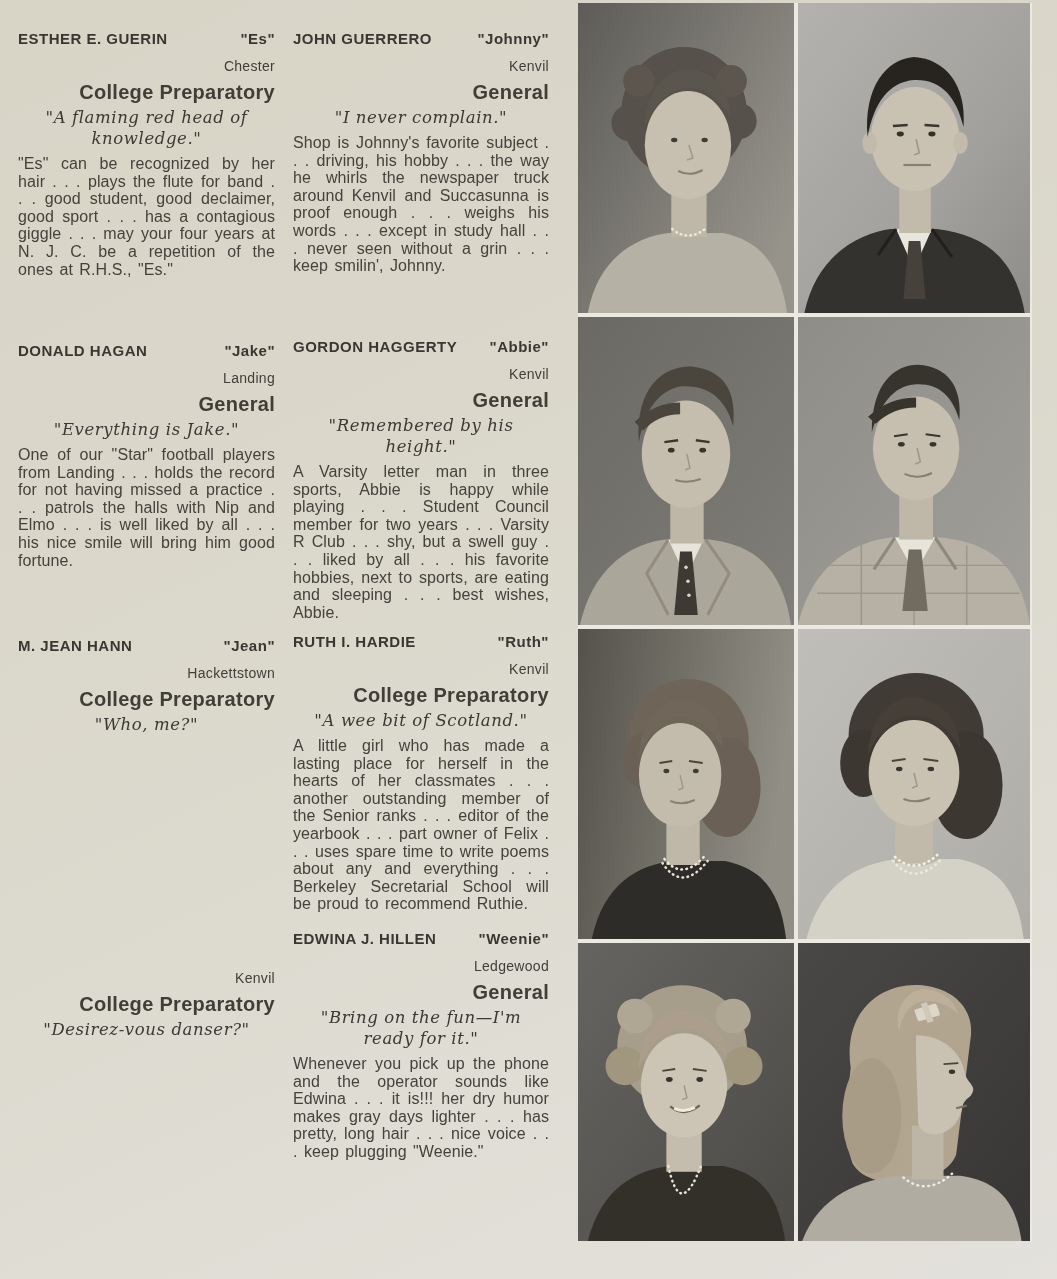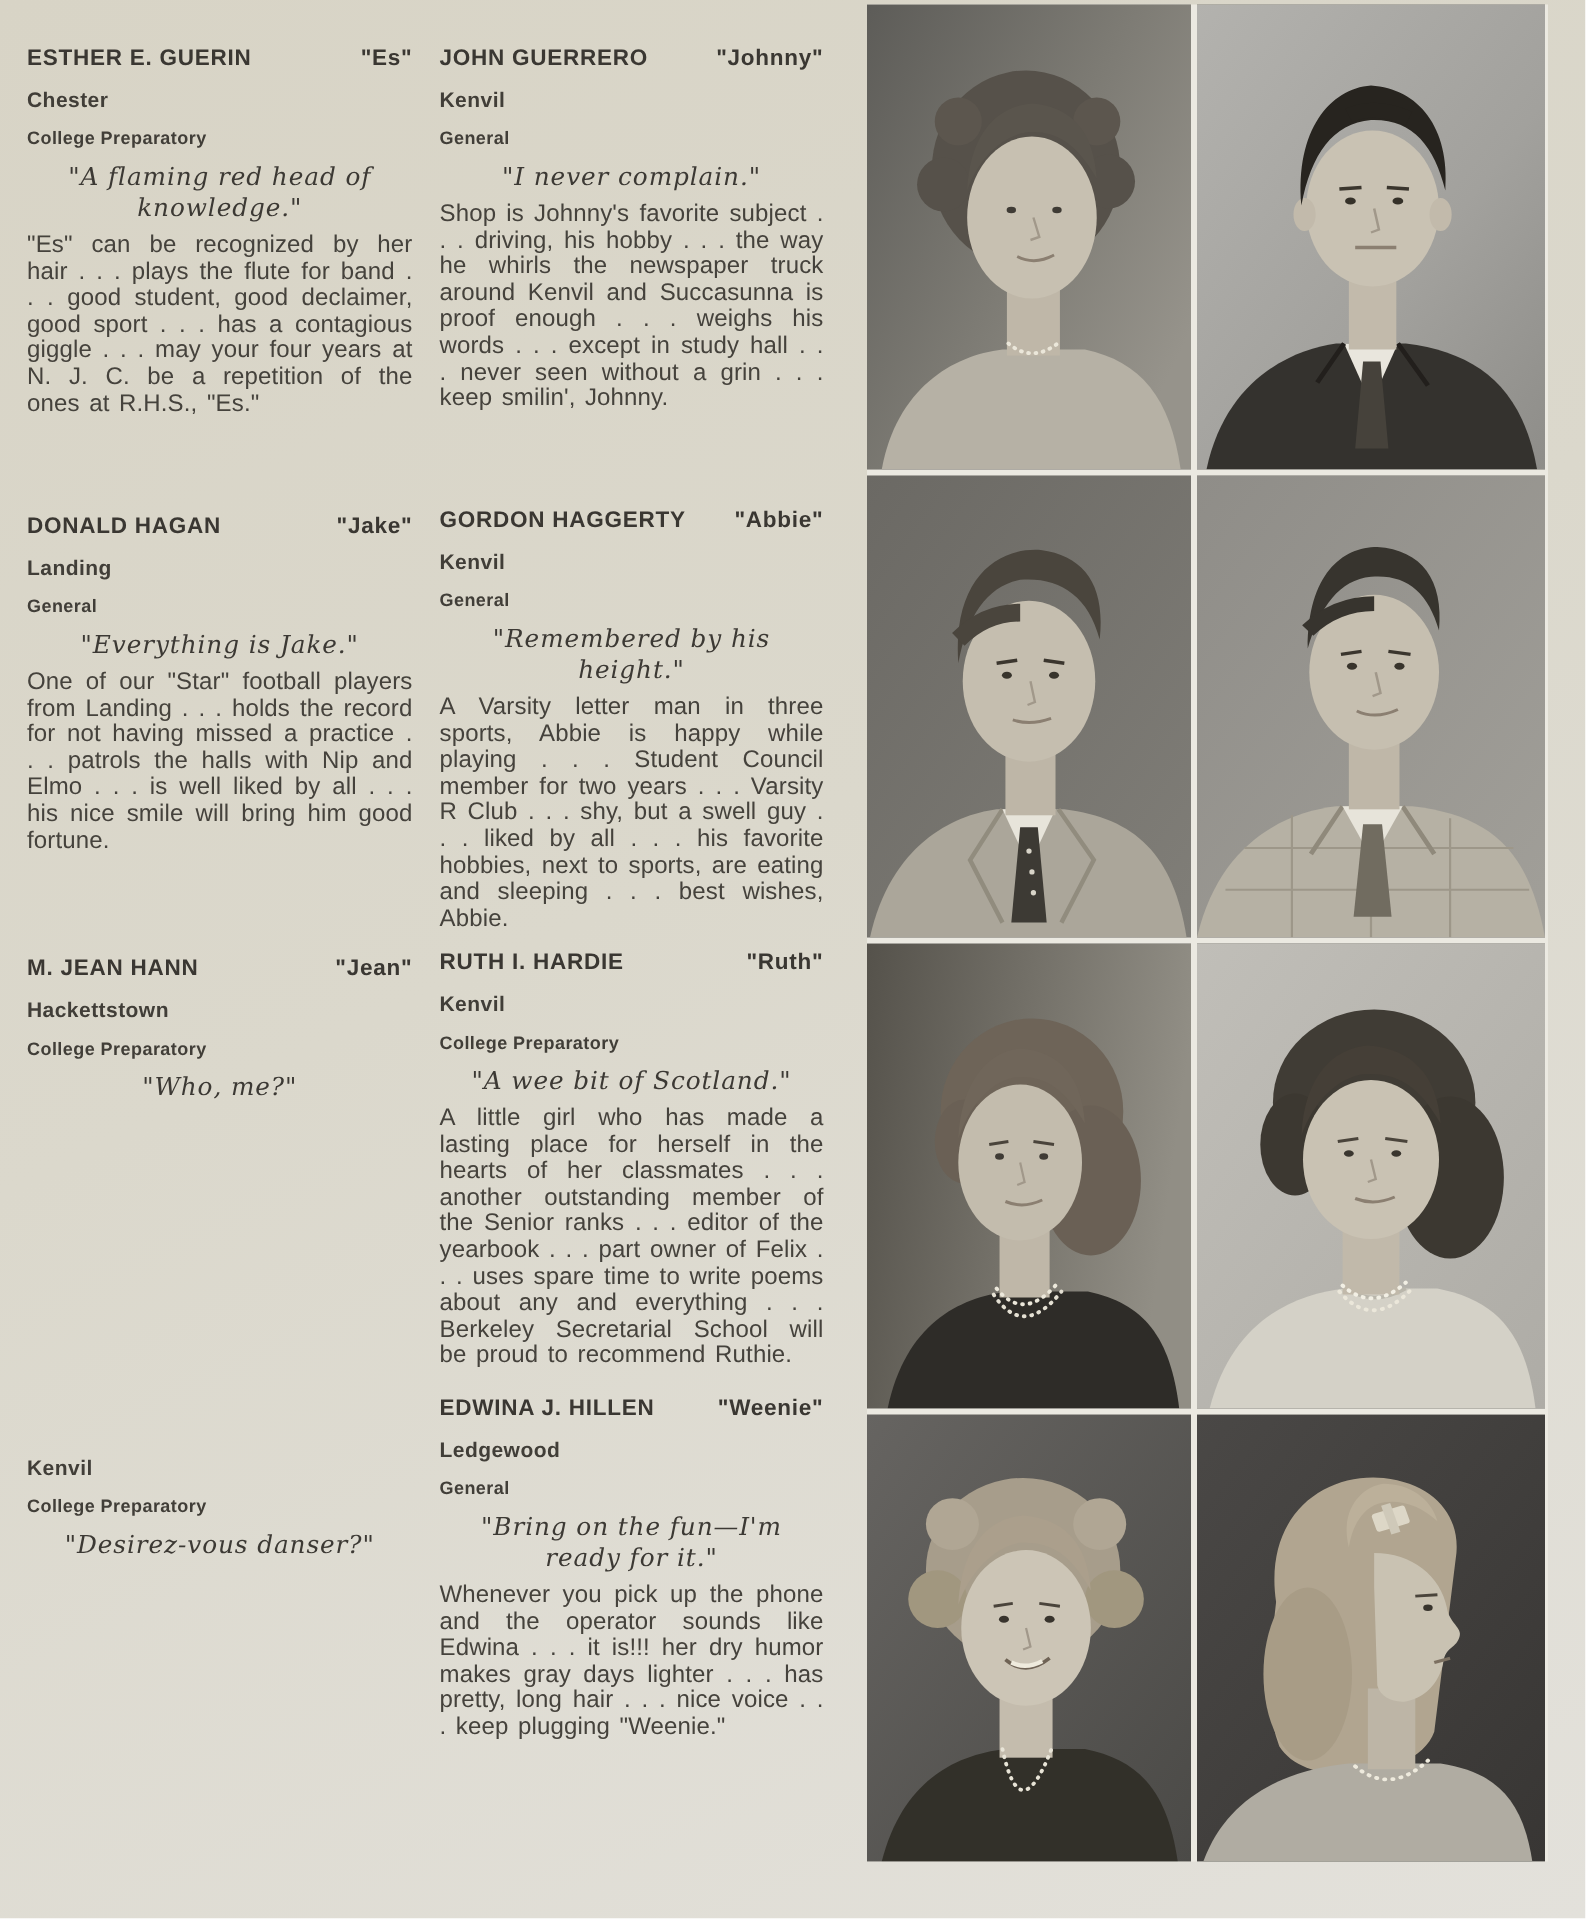--- a/index.html
+++ b/index.html
@@ -13,25 +13,25 @@
   }
   
   .entry{position:absolute;}
   .name-row{
     display:flex;justify-content:space-between;align-items:flex-start;flex-wrap:wrap;
     font-weight:bold;font-size:15px;line-height:18px;letter-spacing:.5px;
     color:#3a3732;margin-bottom:10px;
   }
   .nick-below .nickname{margin-left:auto;}
   .hometown{
-    text-align:left;font-weight:bold;font-size:14px;line-height:16px;
+    text-align:right;font-weight:normal;font-size:14px;line-height:16px;
     color:#413e38;margin-bottom:10px;letter-spacing:.3px;
   }
   .course{
-    text-align:left;font-weight:bold;font-size:12px;line-height:16px;
+    text-align:right;font-weight:bold;font-size:20px;line-height:16px;
     color:#413e38;margin-bottom:7px;letter-spacing:.3px;
   }
   .quote{
     text-align:center;font-family:"DejaVu Serif",serif;font-style:italic;
     font-size:16.5px;line-height:21px;letter-spacing:.6px;
     color:#3c3934;margin-bottom:6px;
   }
   .quote div{min-height:0;}
   .bio{
     font-size:16px;line-height:17.6px;letter-spacing:.1px;word-spacing:1.8px;

